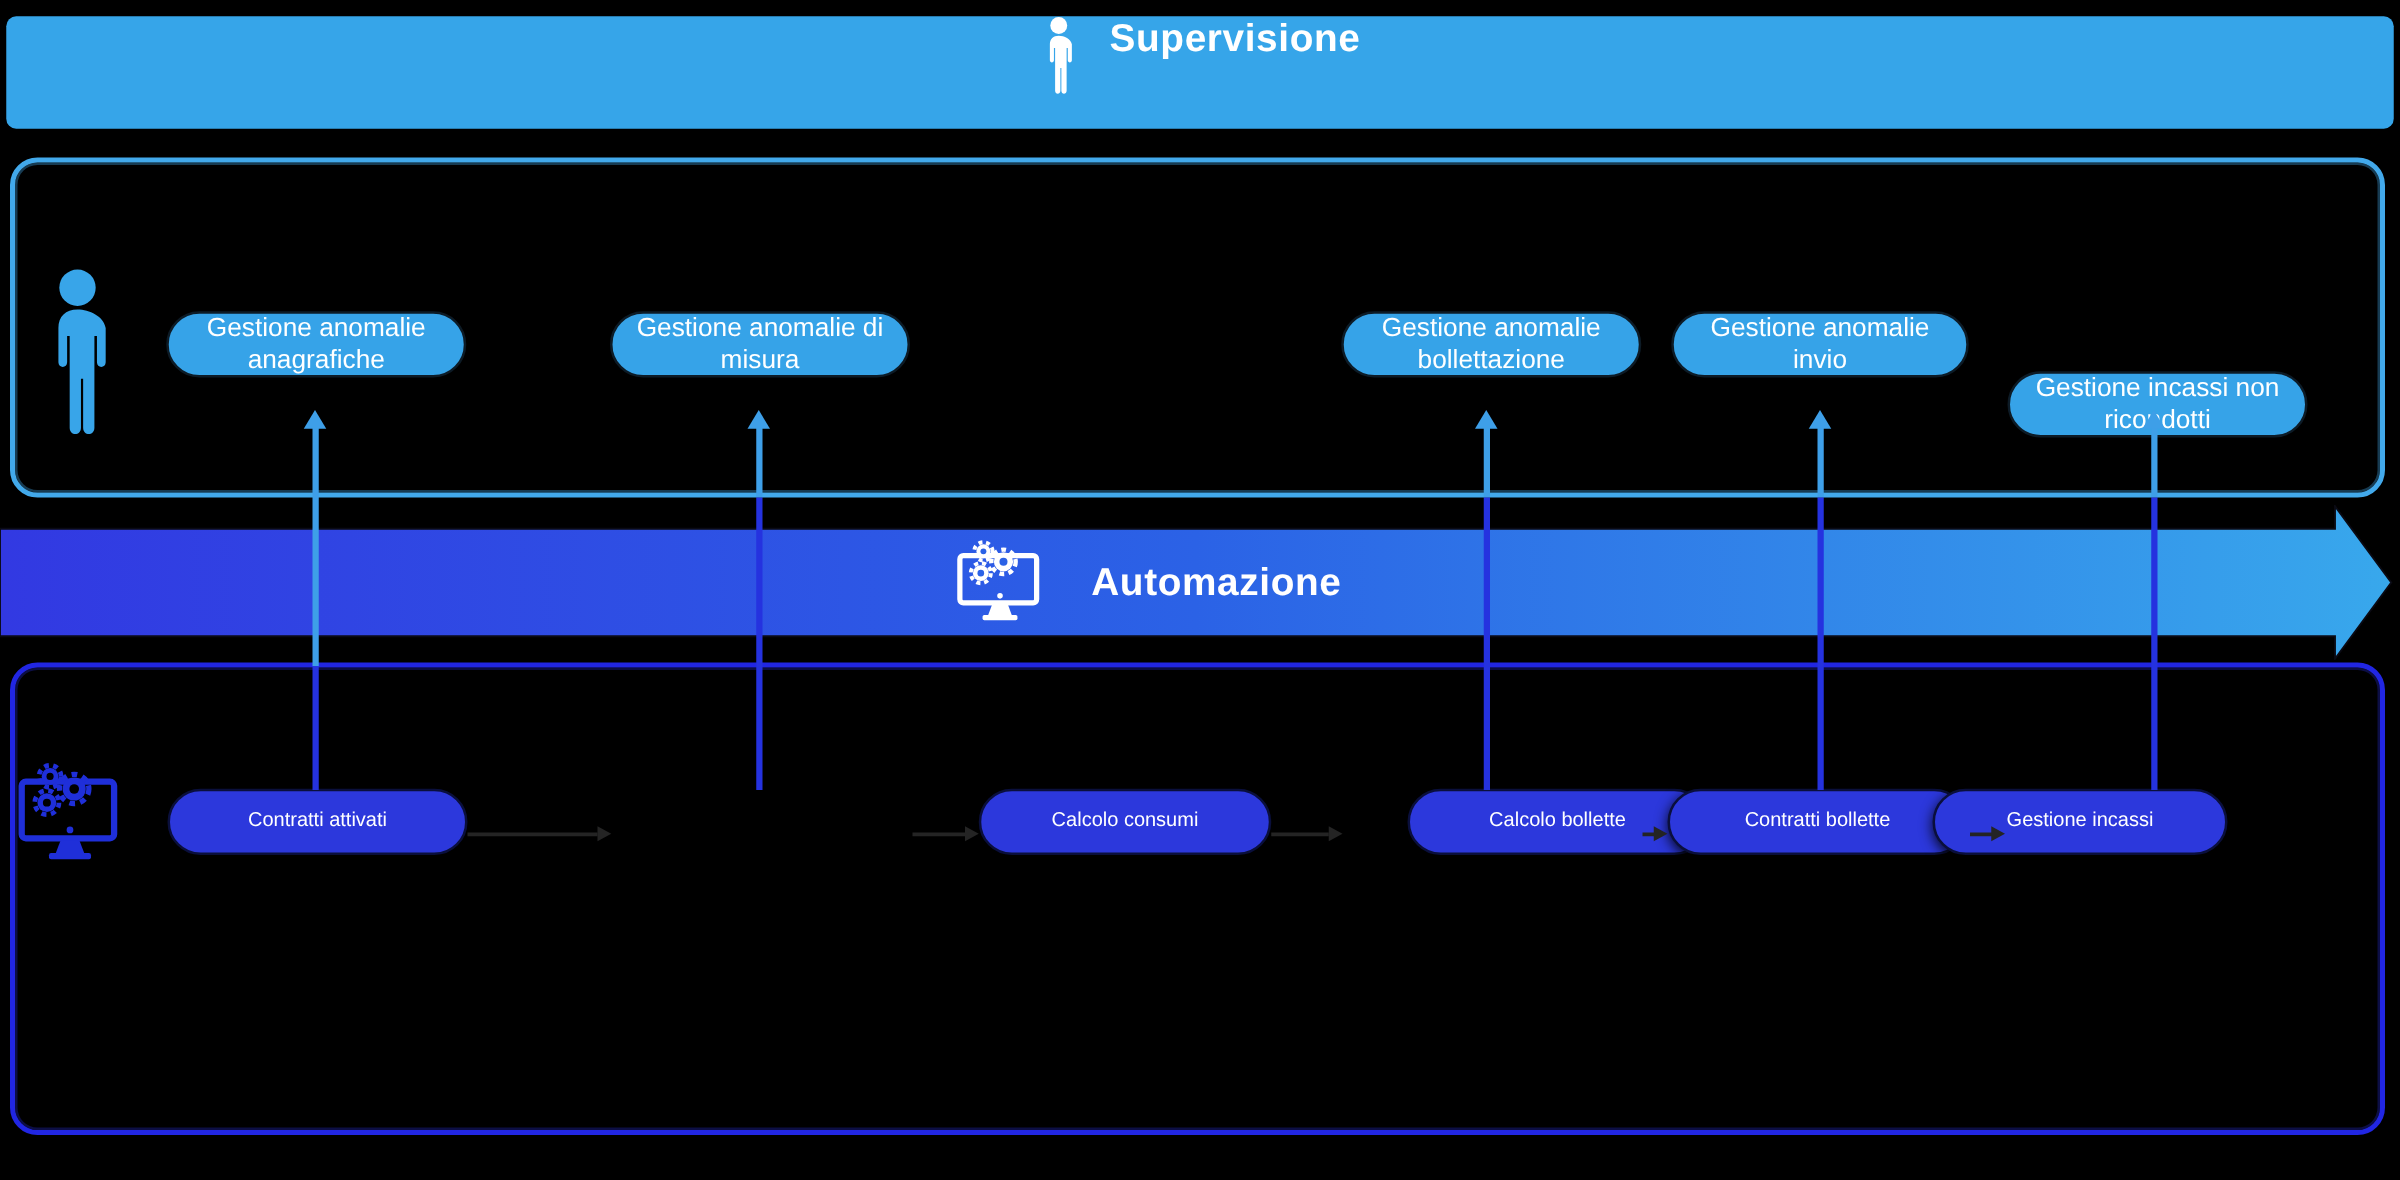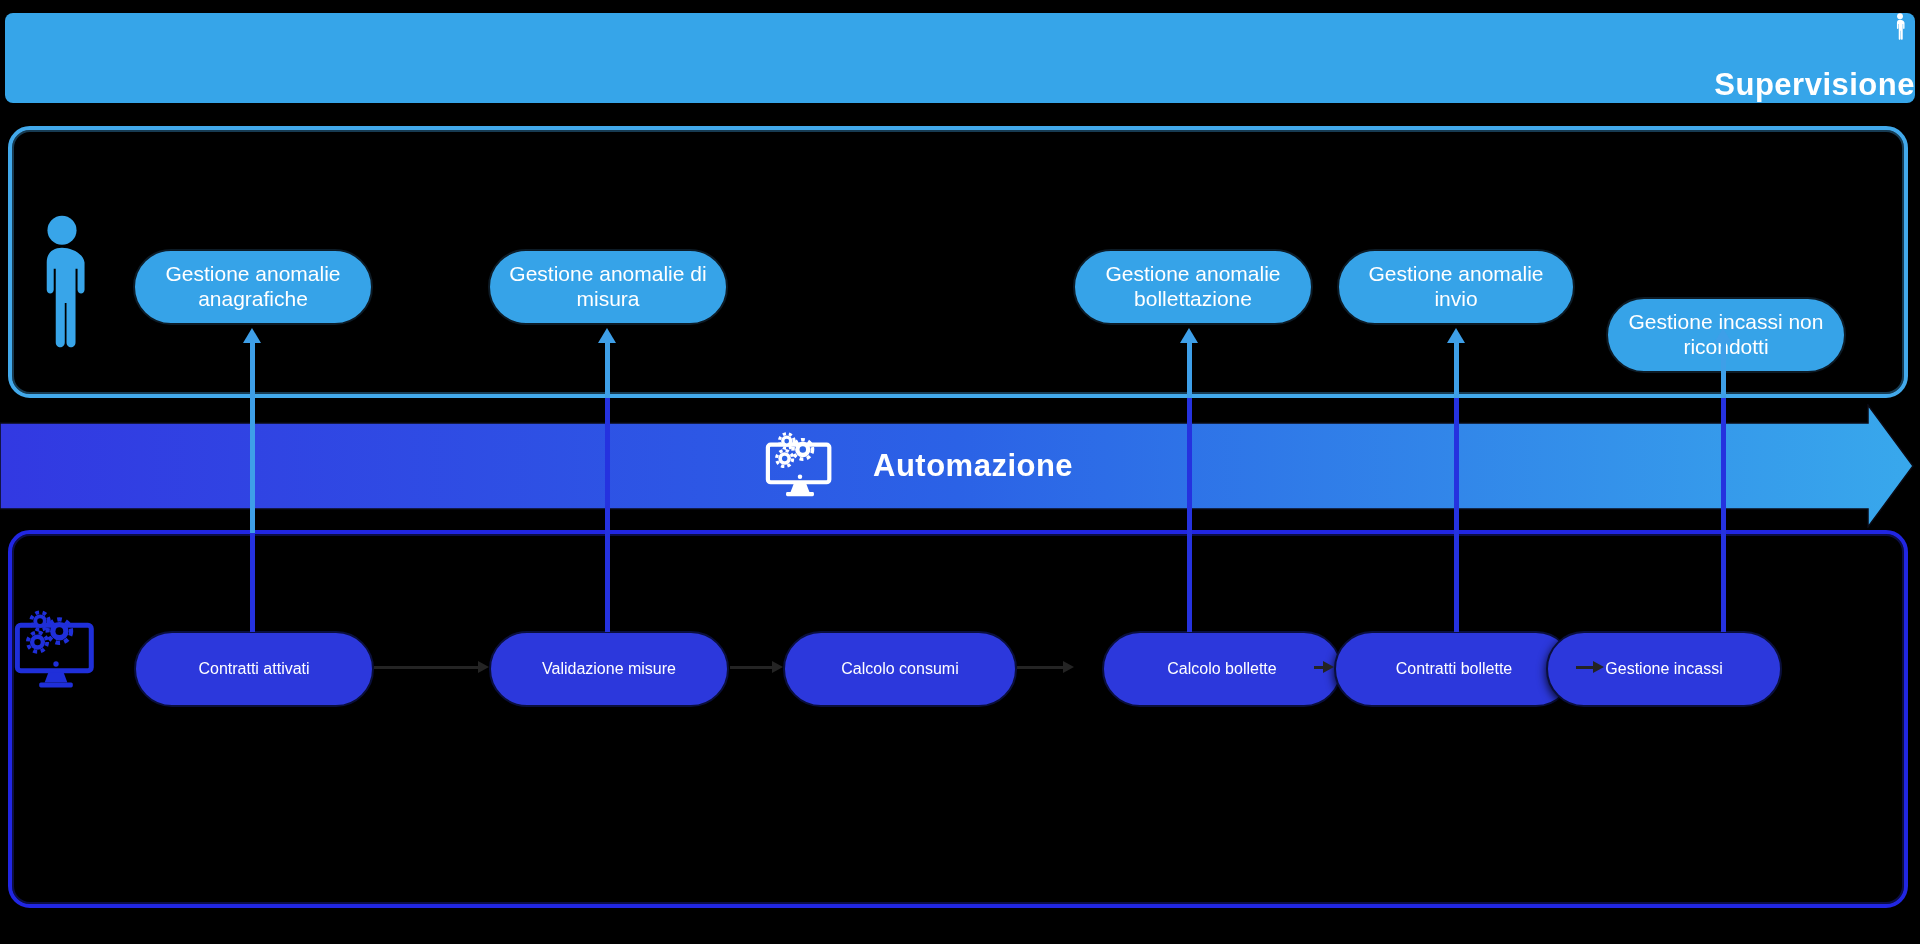--- a/index.html
+++ b/index.html
@@ -4,32 +4,31 @@
 <style>
   html,body{margin:0;padding:0;background:#000;}
   .stage{
     position:relative;width:1920px;height:944px;background:#000;overflow:hidden;
     font-family:"Liberation Sans", sans-serif;
   }
   
   .banner{
     position:absolute;left:5px;top:13px;width:1910px;height:90px;
     background:#36a5e9;border-radius:8px;
-    display:flex;align-items:flex-end;justify-content:center;gap:26px;
+    display:flex;align-items:flex-start;justify-content:center;gap:26px;
     box-shadow:0 4px 10px rgba(0,0,0,.8);
-    flex-direction:column;
   }
   .banner-label{font-size:31px;font-weight:bold;color:#fff;letter-spacing:.5px;}
   
   .lane{position:absolute;left:8px;width:1900px;background:#000;border-radius:22px;box-sizing:border-box;}
   .lane-top{top:126px;height:272px;border:4px solid #42a9eb;box-shadow:inset 0 0 0 2px rgba(66,169,235,.35);}
   .lane-bottom{top:530px;height:378px;border:4px solid #2126e3;box-shadow:inset 0 0 0 2px rgba(40,45,230,.3);}
   
   .pill{
-    position:absolute;height:76px;border-radius:38px;box-sizing:border-box;
+    position:absolute;height:53px;border-radius:38px;box-sizing:border-box;
     display:flex;align-items:center;justify-content:center;text-align:center;
     color:#fff;line-height:1.18;padding:0 12px;
     box-shadow:0 3px 10px rgba(0,0,0,.9);
   }
   .pill-top{top:249px;background:#36a3e8;border:2px solid #0d1b26;font-size:21px;}
   .pill-bot{top:631px;background:#2c38dc;border:2px solid #0a0f3c;font-size:16px;}
   
   .band-svg{position:absolute;left:0;top:404px;}
   .band-content{
     position:absolute;left:765px;top:423px;height:85px;
@@ -140,27 +139,24 @@
       <circle cx="54" cy="25" r="4.6" fill="#000000"></circle>
       <circle cx="28" cy="38" r="9" fill="#1f2fd9"></circle>
       <circle cx="28" cy="38" r="11.5" fill="none" stroke="#1f2fd9" stroke-width="4.5" stroke-dasharray="4.8 4.4"></circle>
       <circle cx="28" cy="38" r="3.8" fill="#000000"></circle>
     </g>
   </svg>
 
   <div class="pill pill-bot" style="left:134px;width:240px;">
     <span>Contratti attivati</span>
   </div>
-  <div class="pill pill-bot" style="left:489px;width:240px;">
-    <span>Validazione misure</span>
-  </div>
   <div class="pill pill-bot" style="left:783px;width:234px;">
     <span>Calcolo consumi</span>
   </div>
-  <div class="pill pill-bot" style="left:1102px;width:240px;">
+  <div class="pill pill-bot" style="left:1126px;width:240px;">
     <span>Calcolo bollette</span>
   </div>
   <div class="pill pill-bot" style="left:1334px;width:240px;">
     <span>Contratti bollette</span>
   </div>
   <div class="pill pill-bot" style="left:1546px;width:236px;">
     <span>Gestione incassi</span>
   </div>
 
   <div class="vline light" style="left:250px;top:342px;height:191px;"></div>

